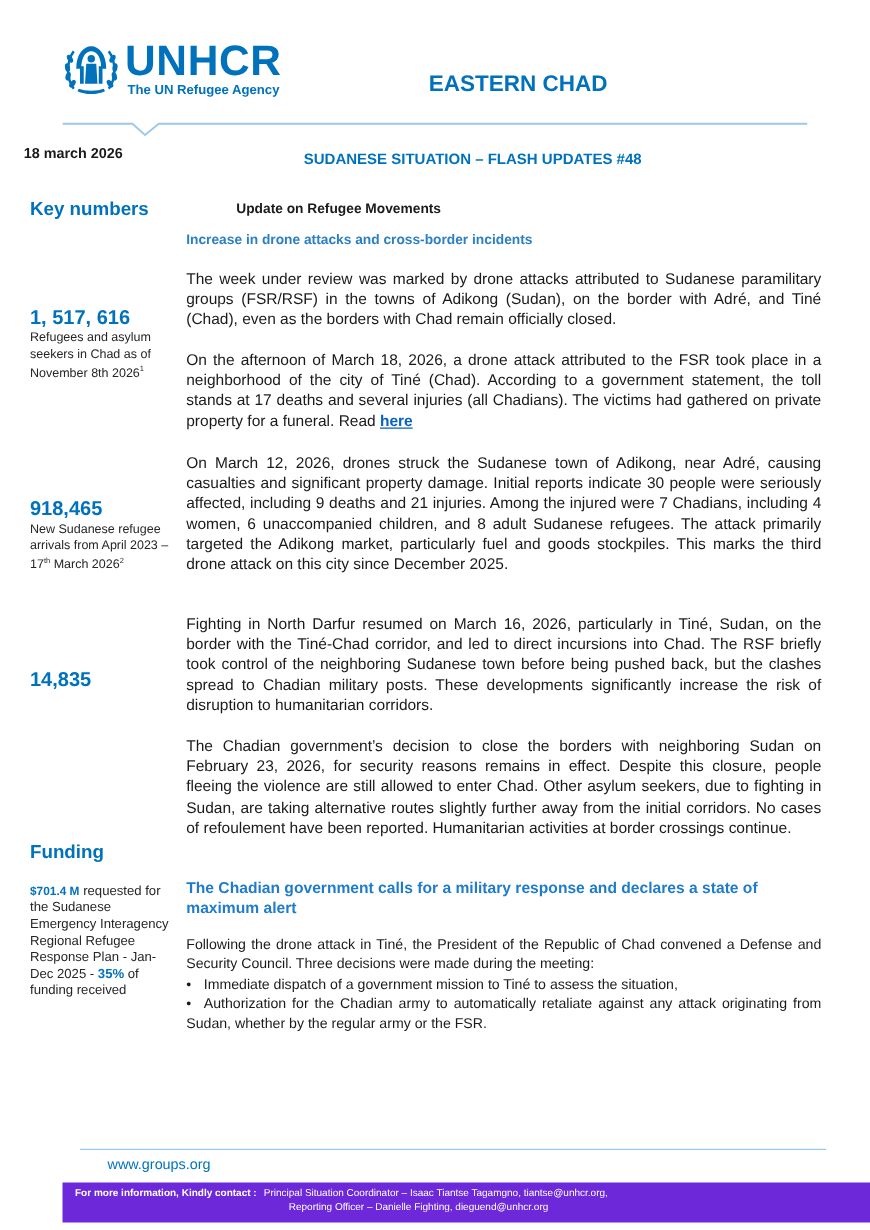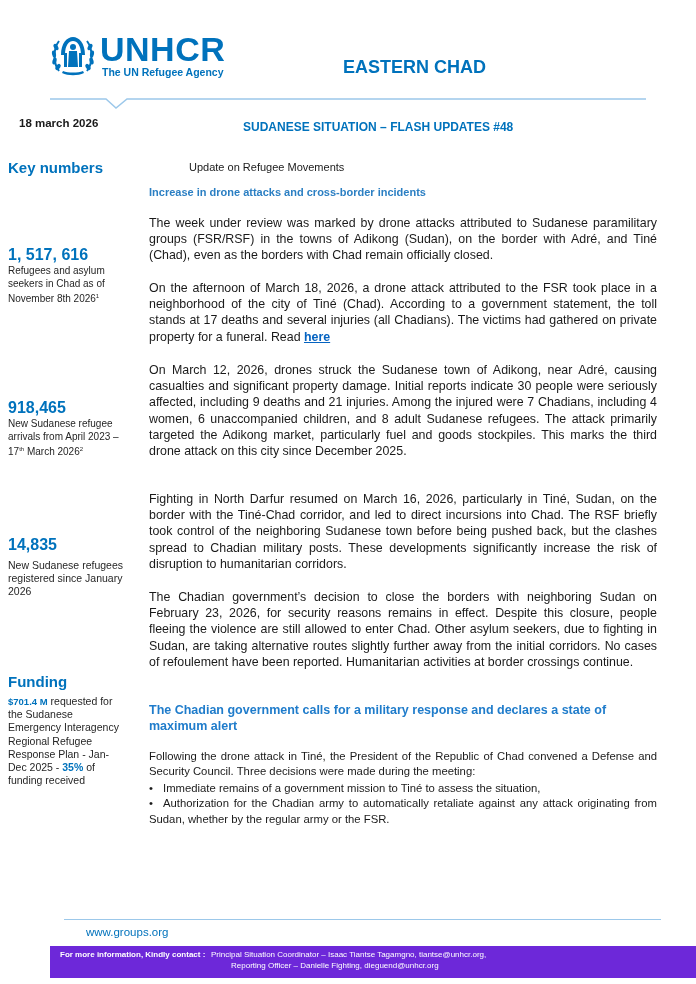--- a/index.html
+++ b/index.html
@@ -12,31 +12,31 @@
   .logo-word { font-size: 34px; font-weight: bold; color: #0072bc; line-height: 32px; letter-spacing: 0.5px; }
   .logo-tag { font-size: 10.5px; font-weight: bold; color: #0072bc; margin-top: 1px; margin-left: 2px; }
 
   .region-title { position: absolute; left: 343px; top: 57px; font-size: 18px; font-weight: bold; color: #0072bc; }
 
   .rule-top { position: absolute; left: 50px; top: 96px; width: 596px; height: 14px; }
 
   .date { position: absolute; left: 19px; top: 117px; font-size: 11.5px; font-weight: bold; color: #1a1a1a; }
   .flash-title { position: absolute; left: 243px; top: 120px; font-size: 12px; font-weight: bold; color: #0072bc; }
 
-  .side { position: absolute; left: 8px; width: 120px; }
+  .side { position: absolute; left: 24px; width: 120px; }
   .side-h { font-size: 15px; font-weight: bold; color: #0072bc; }
   .kn-num { font-size: 16px; font-weight: bold; color: #0072bc; line-height: 18px; }
   .kn-desc { font-size: 10px; color: #262626; line-height: 12.5px; margin-top: 1px; }
   .kn-desc sup { font-size: 6px; }
-  .fund-desc { font-size: 10.5px; color: #262626; line-height: 13.2px; margin-top: 6px; }
+  .fund-desc { font-size: 10.5px; color: #262626; line-height: 13.2px; margin-top: 18px; }
   .fund-hl { color: #0072bc; font-weight: bold; font-size: 9.5px; }
   .fund-pct { color: #0072bc; font-weight: bold; }
 
   .main { position: absolute; left: 149px; width: 508px; }
-  .sec-h { font-size: 11px; font-weight: normal; color: #1a1a1a; padding-left: 40px; }
+  .sec-h { font-size: 11px; font-weight: bold; color: #1a1a1a; padding-left: 40px; }
   .sub-h { font-size: 11px; font-weight: bold; color: #2b7fc3; }
   .para { font-size: 12.4px; line-height: 16.2px; text-align: justify; color: #1a1a1a; }
   .para a { color: #0563c1; font-weight: bold; text-decoration: underline; }
   .sub-h2 { font-size: 12.5px; font-weight: bold; color: #1f7ccb; line-height: 16px; }
   .para-s { font-size: 11.3px; line-height: 15.4px; text-align: justify; color: #1a1a1a; }
   .bullet { display: block; }
   .bullet-dot { display: inline-block; width: 14px; }
 
   .rule-bottom { position: absolute; left: 64px; top: 919px; width: 597px; height: 1px; background: #9cc8ea; }
   .website { position: absolute; left: 86px; top: 926px; font-size: 11.5px; color: #0072bc; }
@@ -93,21 +93,20 @@
   <div class="kn-desc"><span>Refugees and asylum seekers in Chad as of November 8th 2026</span><sup>1</sup></div>
 </div>
 
 <div class="side" style="top:399px;">
   <div class="kn-num">918,465</div>
   <div class="kn-desc"><span>New Sudanese refugee arrivals from April 2023 –17</span><sup>th</sup><span> March 2026</span><sup>2</sup></div>
 </div>
 
 <div class="side" style="top:536px;">
   <div class="kn-num">14,835</div>
-  <div class="kn-desc" style="font-size:10.5px; line-height:13px; margin-top:5px;">New Sudanese refugees registered since January 2026</div>
 </div>
 
 <div class="side side-h" style="top:673px;">Funding</div>
 
 <div class="side" style="top:689px;">
   <div class="fund-desc"><span class="fund-hl">$701.4 M</span><span> requested for the Sudanese Emergency Interagency Regional Refugee Response Plan - Jan- Dec 2025 - </span><span class="fund-pct">35%</span><span> of funding received</span></div>
 </div>
 
 <div class="main sec-h" style="top:161px;">Update on Refugee Movements</div>
 <div class="main sub-h" style="top:186px;">Increase in drone attacks and cross-border incidents</div>
@@ -116,21 +115,21 @@
 <div class="main para" style="top:280px;"><span>On the afternoon of March 18, 2026, a drone attack attributed to the FSR took place in a neighborhood of the city of Tiné (Chad). According to a government statement, the toll stands at 17 deaths and several injuries (all Chadians). The victims had gathered on private property for a funeral. Read </span><a href="#">here</a></div>
 <div class="main para" style="top:362px;">On March 12, 2026, drones struck the Sudanese town of Adikong, near Adré, causing casualties and significant property damage. Initial reports indicate 30 people were seriously affected, including 9 deaths and 21 injuries. Among the injured were 7 Chadians, including 4 women, 6 unaccompanied children, and 8 adult Sudanese refugees. The attack primarily targeted the Adikong market, particularly fuel and goods stockpiles. This marks the third drone attack on this city since December 2025.</div>
 <div class="main para" style="top:491px;">Fighting in North Darfur resumed on March 16, 2026, particularly in Tiné, Sudan, on the border with the Tiné-Chad corridor, and led to direct incursions into Chad. The RSF briefly took control of the neighboring Sudanese town before being pushed back, but the clashes spread to Chadian military posts. These developments significantly increase the risk of disruption to humanitarian corridors.</div>
 <div class="main para" style="top:589px;">The Chadian government’s decision to close the borders with neighboring Sudan on February 23, 2026, for security reasons remains in effect. Despite this closure, people fleeing the violence are still allowed to enter Chad. Other asylum seekers, due to fighting in Sudan, are taking alternative routes slightly further away from the initial corridors. No cases of refoulement have been reported. Humanitarian activities at border crossings continue.</div>
 
 <div class="main sub-h2" style="top:702px; width:500px;">The Chadian government calls for a military response and declares a state of maximum alert</div>
 
 <div class="main para-s" style="top:749px;">Following the drone attack in Tiné, the President of the Republic of Chad convened a Defense and Security Council. Three decisions were made during the meeting:</div>
 
 <div class="main para-s" style="top:781px;">
-  <span class="bullet"><span class="bullet-dot">•</span><span>Immediate remains of a government mission to Tiné to assess the situation,</span></span>
+  <span class="bullet"><span class="bullet-dot">•</span><span>Immediate dispatch of a government mission to Tiné to assess the situation,</span></span>
   <span class="bullet"><span class="bullet-dot">•</span><span>Authorization for the Chadian army to automatically retaliate against any attack originating from Sudan, whether by the regular army or the FSR.</span></span>
 </div>
 
 <div class="rule-bottom"></div>
 <div class="website">www.groups.org</div>
 <div class="footer">
   <span class="footer-label">For more information, Kindly contact :</span>
   <span class="footer-c1">Principal Situation Coordinator – Isaac Tiantse Tagamgno, tiantse@unhcr.org,</span>
   <span class="footer-c2">Reporting Officer – Danielle Fighting, dieguend@unhcr.org</span>
 </div>

